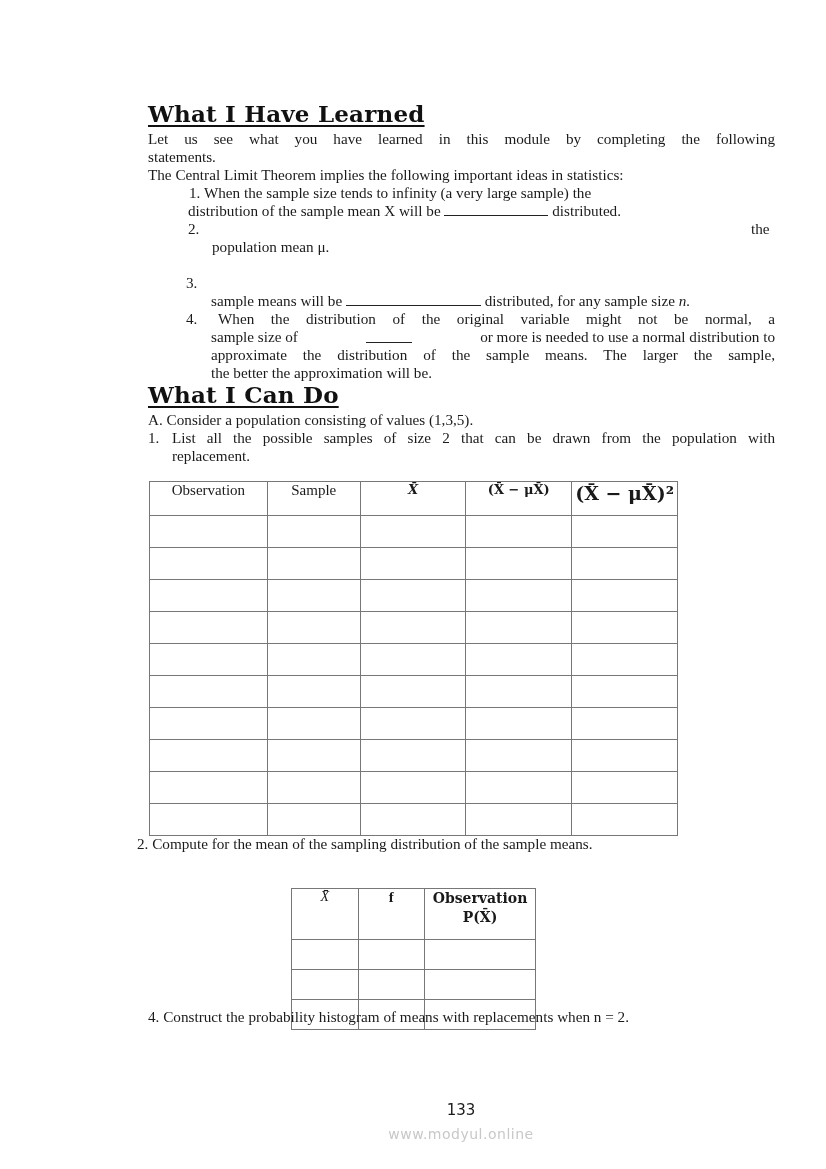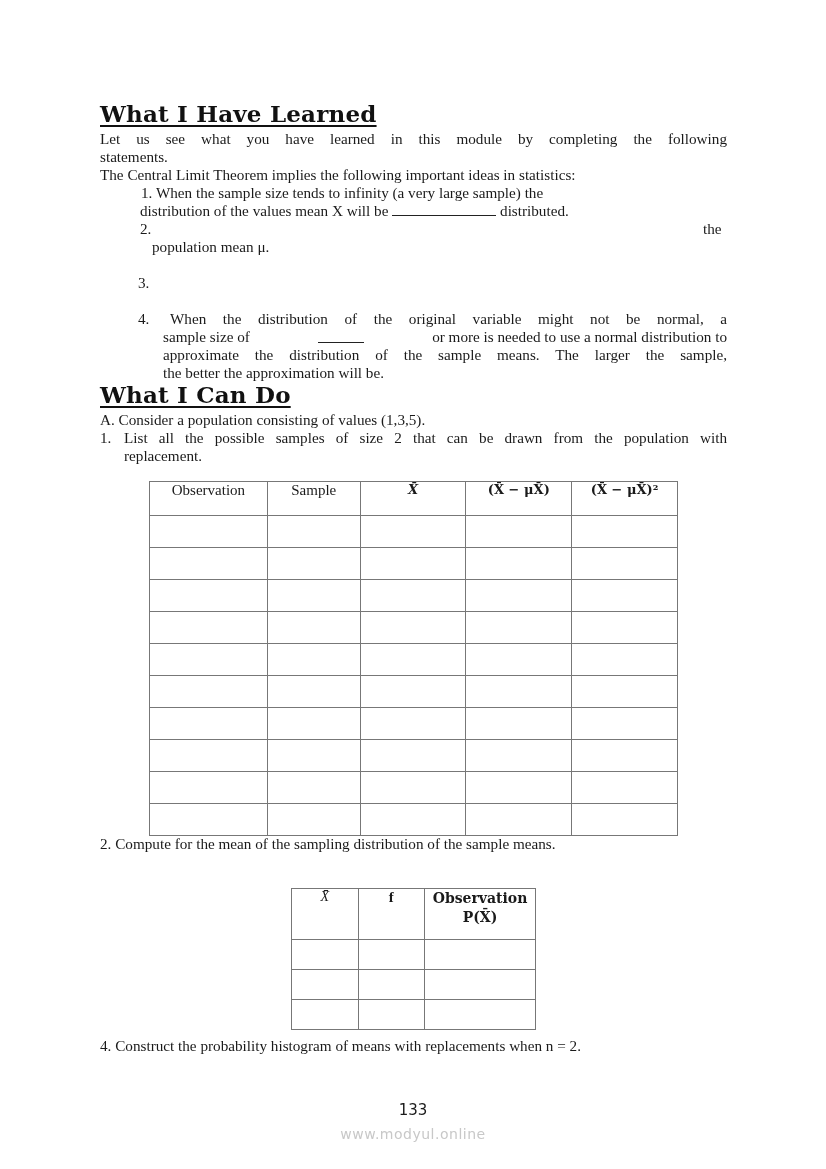--- a/index.html
+++ b/index.html
@@ -1,19 +1,19 @@
 <!DOCTYPE html>
 <html><head>
 <meta charset="utf-8">
 <style>
   html, body { margin: 0; padding: 0; background: #ffffff; }
   body { width: 826px; height: 1169px; position: relative; overflow: hidden;
          font-family: "DejaVu Serif", "Liberation Serif", serif; color: #1a1a1a; }
   .page { position: absolute; left: 0; top: 0; width: 826px; height: 1169px; }
-  .abs { position: absolute; }
+  .abs { position: absolute; margin-left: 48px; }
   .h1 { font-family: "DejaVu Serif", serif; font-weight: bold; font-size: 23px;
         text-decoration: underline; text-decoration-thickness: 2px; text-underline-offset: 3px;
         letter-spacing: 0.2px; color: #111; white-space: nowrap; }
   .t { font-family: "Liberation Serif", "DejaVu Serif", serif; font-size: 15.2px; line-height: 17.8px; white-space: nowrap; }
   .just { text-align: justify; text-align-last: justify; white-space: normal; }
   .blank { display: inline-block; border-bottom: 1px solid #222; height: 12px; vertical-align: baseline; }
   .math { font-style: italic; }
   sub.m { font-size: 9px; font-style: italic; }
   table.grid { border-collapse: collapse; position: absolute; }
   table.grid td, table.grid th { border: 1.3px solid #777; padding: 0; }
@@ -29,30 +29,36 @@
 <div class="page">
 
   <div class="abs h1" style="left:100px; top:100px;">What I Have Learned</div>
 
   <div class="abs t just" style="left:100px; top:130px; width:627px;">Let us see what you have learned in this module by completing the following</div>
   <div class="abs t" style="left:100px; top:148px;">statements.</div>
   <div class="abs t" style="left:100px; top:166px;">The Central Limit Theorem implies the following important ideas in statistics:</div>
 
   <div class="abs t" style="left:141px; top:184px;">1. When the sample size tends to infinity (a very large sample) the</div>
   <div class="abs t" style="left:140px; top:202px;">
-    <span>distribution of the values mean X will be</span>
+    <span>distribution of the sample mean X will be</span>
     <span class="blank" style="width:104px;"></span>
     <span>distributed.</span>
   </div>
 
   <div class="abs t" style="left:140px; top:220px;">2.</div>
   <div class="abs t" style="left:703px; top:220px;">the</div>
-  <div class="abs t" style="left:152px; top:238px;">population mean μ.</div>
+  <div class="abs t" style="left:164px; top:238px;">population mean μ.</div>
 
   <div class="abs t" style="left:138px; top:274px;">3.</div>
+  <div class="abs t" style="left:163px; top:292px;">
+    <span>sample means will be</span>
+    <span class="blank" style="width:135px;"></span>
+    <span>distributed, for any sample size</span>
+    <span class="math">n.</span>
+  </div>
 
   <div class="abs t" style="left:138px; top:310px;">4.</div>
   <div class="abs t" style="left:163px; top:328px; width:564px; display:flex; justify-content:space-between;">
     <span>sample size of</span>
     <span class="blank" style="width:46px; margin-top:2px;"></span>
     <span>or more is needed to use a normal distribution to</span>
   </div>
   <div class="abs t just" style="left:170px; top:310px; width:557px;">When the distribution of the original variable might not be normal, a</div>
   <div class="abs t just" style="left:163px; top:346px; width:564px;">approximate the distribution of the sample means. The larger the sample,</div>
   <div class="abs h1" style="left:100px; top:381px;">What I Can Do</div>
@@ -70,21 +76,21 @@
         <col style="width:106px">
         <col style="width:106px">
         <col style="width:106px">
     </colgroup>
     <tbody>
         <tr style="height:34px;">
       <th class="hdr">Observation</th>
       <th class="hdr">Sample</th>
       <th class="hdr bold" style="font-style:italic; font-family:'DejaVu Serif',serif; font-size:13px;">X̄</th>
       <th class="hdr bold" style="font-family:'DejaVu Serif',serif; font-size:13px;">(X̄ − μX̄)</th>
-      <th class="hdr bold" style="font-family:'DejaVu Serif',serif; font-size:13px;">(X̄ − μX̄)²</th>
+      <th class="hdr bold" style="font-family:'DejaVu Serif',serif; font-size:19px;">(X̄ − μX̄)²</th>
     </tr>
     </tbody>
       <tbody id="t1body">
         <tr style="height: 32px;">
           <td style="text-align: center;"></td>
           <td style="text-align: center;"></td>
           <td style="text-align: center;"></td>
           <td style="text-align: center;"></td>
           <td style="text-align: center;"></td>
         </tr>
@@ -147,21 +153,21 @@
         <tr style="height: 32px;">
           <td style="text-align: center;"></td>
           <td style="text-align: center;"></td>
           <td style="text-align: center;"></td>
           <td style="text-align: center;"></td>
           <td style="text-align: center;"></td>
         </tr>
       </tbody>
   </table>
 
-  <div class="abs t" style="left:100px; top:835px;">2. Compute for the mean of the sampling distribution of the sample means.</div>
+  <div class="abs t" style="left:89px; top:835px;">2. Compute for the mean of the sampling distribution of the sample means.</div>
 
   <table class="grid" style="left:291px; top:888px; width:245px;">
     <colgroup>
         <col style="width:67px">
         <col style="width:67px">
         <col style="width:111px">
       </colgroup>
     <tbody>
         <tr style="height:51px;">
       <th class="hdr" style="font-style:italic; font-size:14px;">X̄</th>
@@ -184,17 +190,17 @@
           <td style="text-align: center;"></td>
         </tr>
         <tr style="height: 30px;">
           <td style="text-align: center;"></td>
           <td style="text-align: center;"></td>
           <td style="text-align: center;"></td>
         </tr>
       </tbody>
   </table>
 
-  <div class="abs t" style="left:100px; top:1037px;">4. Construct the probability histogram of means with replacements when n = 2.</div>
+  <div class="abs t" style="left:100px; top:1008px;">4. Construct the probability histogram of means with replacements when n = 2.</div>
 
   <div class="abs pagenum" style="top:1101px;">133</div>
   <div class="abs watermark" style="top:1126px;text-align:center;">www.modyul.online</div>
 </div>
 
 </body></html>

